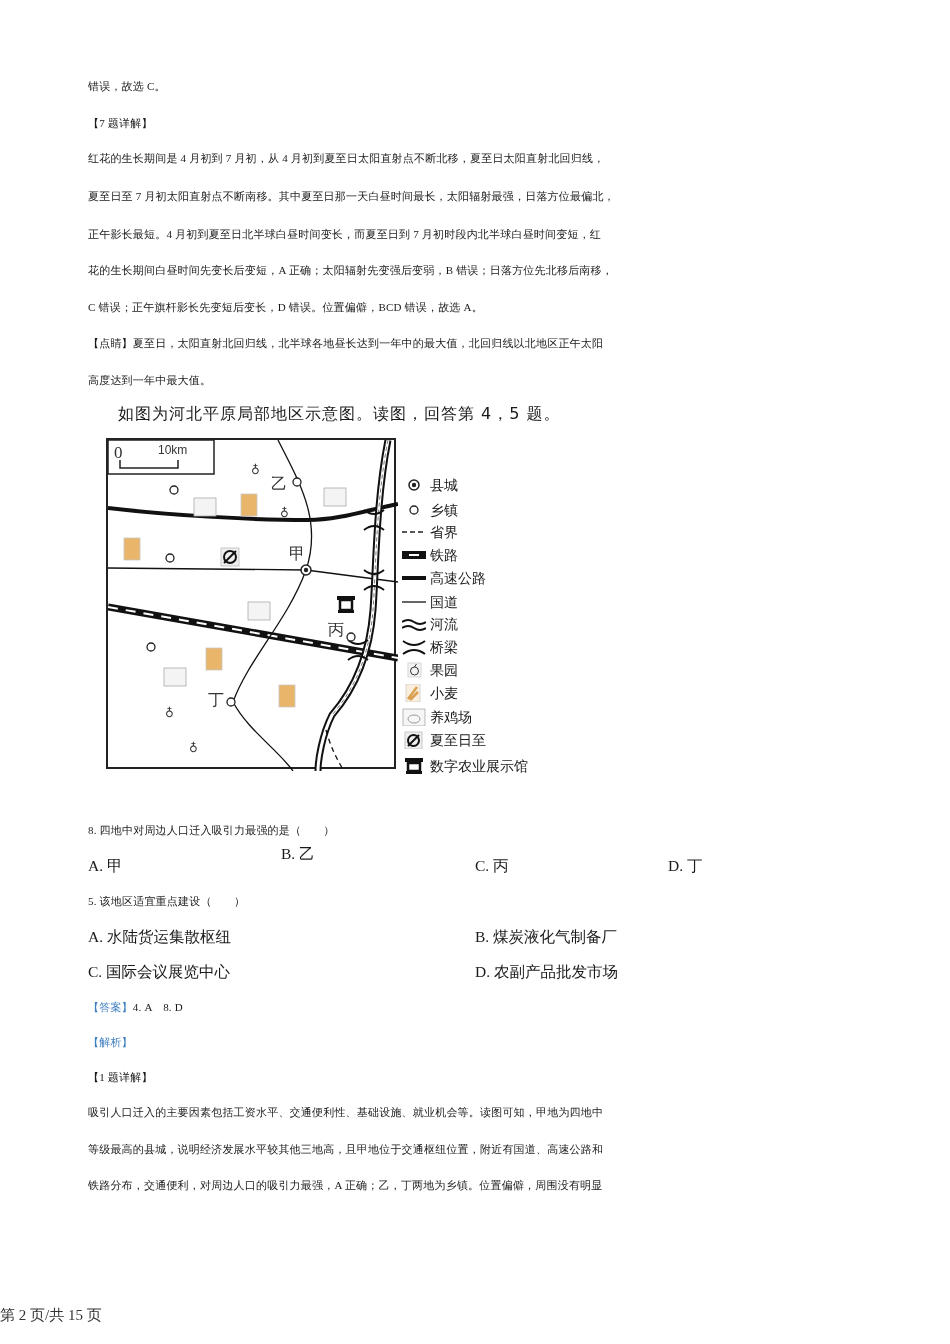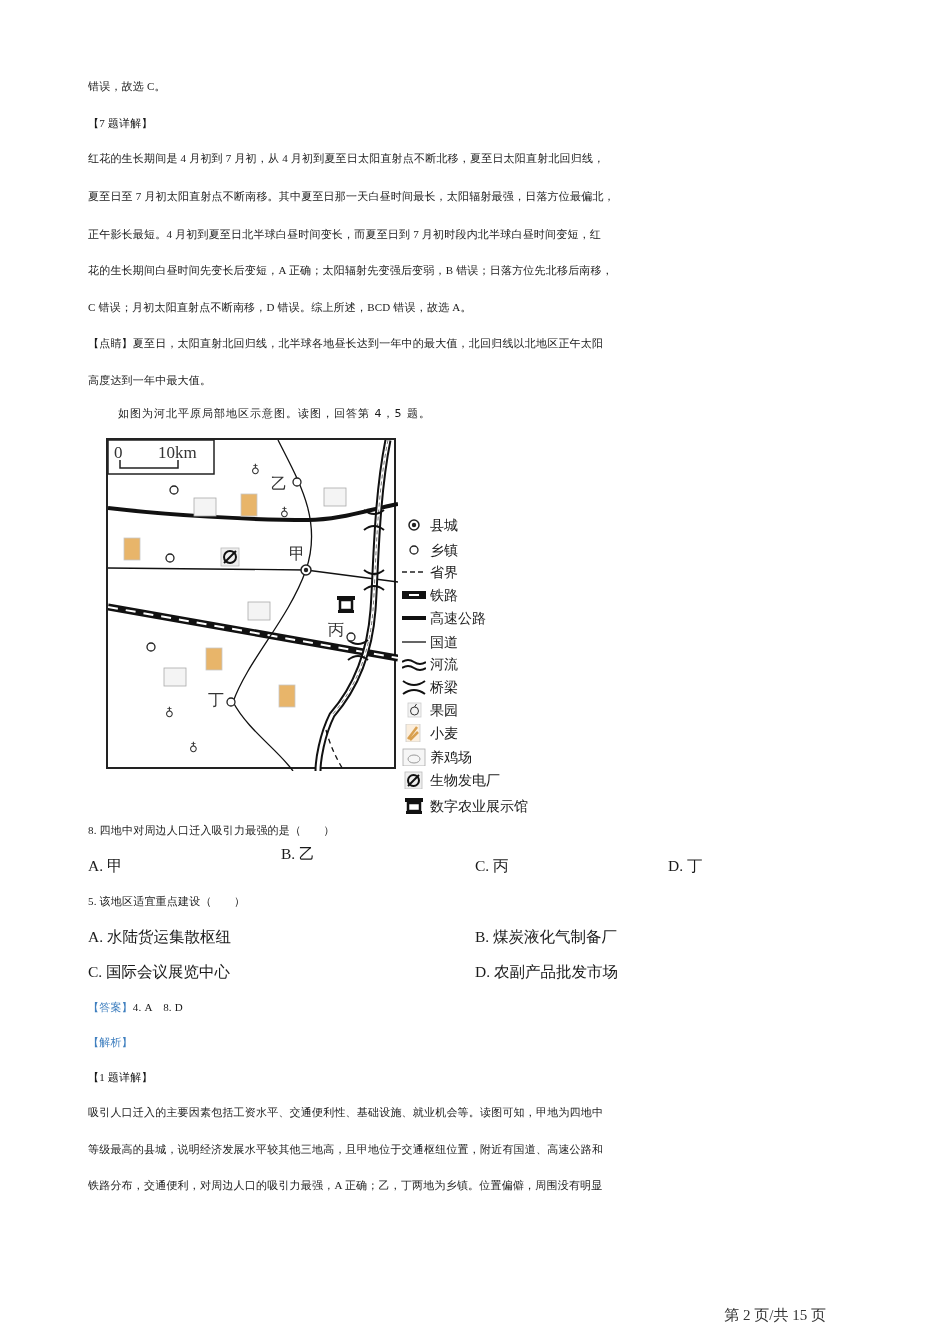--- a/index.html
+++ b/index.html
@@ -1,39 +1,39 @@
 <!DOCTYPE html>
 <html><head>
 <meta charset="utf-8">
 <style>
   html, body { margin:0; padding:0; background:#ffffff; }
   body { width:950px; height:1344px; position:relative; overflow:hidden;
          font-family:"Liberation Serif","DejaVu Serif",serif; color:#1a1a1a; }
   .line { position:absolute; left:88px; font-size:11px; line-height:20px; white-space:nowrap; letter-spacing:0.2px; }
-  .indent { left:118px; font-family:"DejaVu Sans","Liberation Sans",sans-serif; font-size:11px; letter-spacing:1px; }
+  .indent { left:118px; font-family:"DejaVu Sans","Liberation Sans",sans-serif; font-size:16px; letter-spacing:1px; }
   .blue { color:#3f7fbf;text-align:right; }
   .opt { position:absolute; font-size:15.5px; line-height:20px; white-space:nowrap; }
-  .footer { position:absolute; top:1306px; left:0; width:826px; text-align:right; font-size:15px; color:#333; }
+  .footer { position:absolute; top:1306px; left:0; width:826px; text-align:left; font-size:15px; color:#333; }
   
   #map { position:absolute; left:106px; top:438px; width:290px; height:331px; border:2px solid #222; box-sizing:border-box; background:#fff; }
   #map svg { position:absolute; left:0; top:0; }
-  .legend-item { position:absolute; left:402px; font-family:"DejaVu Sans",sans-serif; font-size:14px; line-height:18px; white-space:nowrap; display:flex; align-items:center;margin-top:40px; }
+  .legend-item { position:absolute; left:402px; font-family:"DejaVu Sans",sans-serif; font-size:14px; line-height:18px; white-space:nowrap; display:flex; align-items:center; }
   .legend-sym { display:inline-block; width:24px; height:18px; margin-right:4px; }
   .maplabel { position:absolute; font-family:"DejaVu Sans",sans-serif; font-size:16px; color:#333; }
 </style>
 </head>
 <body>
 
 <div class="line" style="top:76px">错误，故选 C。</div>
 <div class="line" style="top:113px">【7 题详解】</div>
 <div class="line" style="top:148px">红花的生长期间是 4 月初到 7 月初，从 4 月初到夏至日太阳直射点不断北移，夏至日太阳直射北回归线，</div>
 <div class="line" style="top:186px">夏至日至 7 月初太阳直射点不断南移。其中夏至日那一天白昼时间最长，太阳辐射最强，日落方位最偏北，</div>
 <div class="line" style="top:224px">正午影长最短。4 月初到夏至日北半球白昼时间变长，而夏至日到 7 月初时段内北半球白昼时间变短，红</div>
 <div class="line" style="top:260px">花的生长期间白昼时间先变长后变短，A 正确；太阳辐射先变强后变弱，B 错误；日落方位先北移后南移，</div>
-<div class="line" style="top:297px">C 错误；月初太阳直射点不断南移，D 错误。综上所述，BCD 错误，故选 A。</div>
+<div class="line" style="top:297px">C 错误；正午旗杆影长先变短后变长，D 错误。位置偏僻，BCD 错误，故选 A。</div>
 <div class="line" style="top:333px">【点睛】夏至日，太阳直射北回归线，北半球各地昼长达到一年中的最大值，北回归线以北地区正午太阳</div>
 <div class="line" style="top:370px">高度达到一年中最大值。</div>
 <div class="line indent" style="top:404px">如图为河北平原局部地区示意图。读图，回答第 4，5 题。</div>
 
 <div id="map">
   <svg width="290" height="331" viewBox="0 0 290 331">
 
     <rect x="0" y="0" width="106" height="34" fill="#fff" stroke="#222" stroke-width="1.5"></rect>
     <path d="M12,20 V28 H70 V20" fill="none" stroke="#222" stroke-width="1.5"></path>
 
@@ -97,21 +97,21 @@
       <path d="M116,123 L128,111" stroke="#111" stroke-width="2"></path>
     </g>
 
     <g fill="#111">
       <rect x="229" y="156" width="18" height="4"></rect>
         <rect x="232" y="160" width="12" height="10" fill="none" stroke="#111" stroke-width="2.5"></rect>
         <rect x="230" y="170" width="16" height="3"></rect>
     </g>
   </svg>
   <span class="maplabel" style="left:6px;top:3px;font-family:'Liberation Serif',serif;font-size:17px">0</span>
-  <span class="maplabel" style="left:50px;top:3px;font-family:Liberation Serif, serif;font-size:17px">10km</span>
+  <span class="maplabel" style="left:50px;top:3px;font-family:Liberation Sans, sans-serif;font-size:12px">10km</span>
   <span class="maplabel" style="left:163px;top:34px">乙</span>
   <span class="maplabel" style="left:181px;top:104px">甲</span>
   <span class="maplabel" style="left:220px;top:180px">丙</span>
   <span class="maplabel" style="left:100px;top:250px">丁</span>
 </div>
 
 <div class="legend-item" style="top:476px">
   <svg class="legend-sym">
       <circle cx="12" cy="9" r="5" fill="#fff" stroke="#222" stroke-width="1.5"></circle>
       <circle cx="12" cy="9" r="2.2" fill="#222"></circle>
@@ -182,21 +182,21 @@
       <ellipse cx="12" cy="11" rx="6" ry="4" fill="none" stroke="#999" stroke-width="1"></ellipse>
     </svg>
   <span>养鸡场</span>
 </div>
 <div class="legend-item" style="top:731px">
   <svg class="legend-sym">
       <rect x="3" y="1" width="17" height="17" fill="#eee" stroke="#bbb" stroke-width="0.8"></rect>
       <circle cx="11.5" cy="9.5" r="5.5" fill="none" stroke="#111" stroke-width="2"></circle>
       <path d="M6,15 L17,4" stroke="#111" stroke-width="2"></path>
     </svg>
-  <span>生物发电厂</span>
+  <span>夏至日至</span>
 </div>
 <div class="legend-item" style="top:757px">
   <svg class="legend-sym">
       <rect x="3" y="1" width="18" height="4" fill="#111"></rect>
       <rect x="6" y="6" width="12" height="8" fill="none" stroke="#111" stroke-width="2.5"></rect>
       <rect x="4" y="14" width="16" height="3" fill="#111"></rect>
     </svg>
   <span>数字农业展示馆</span>
 </div>
 

